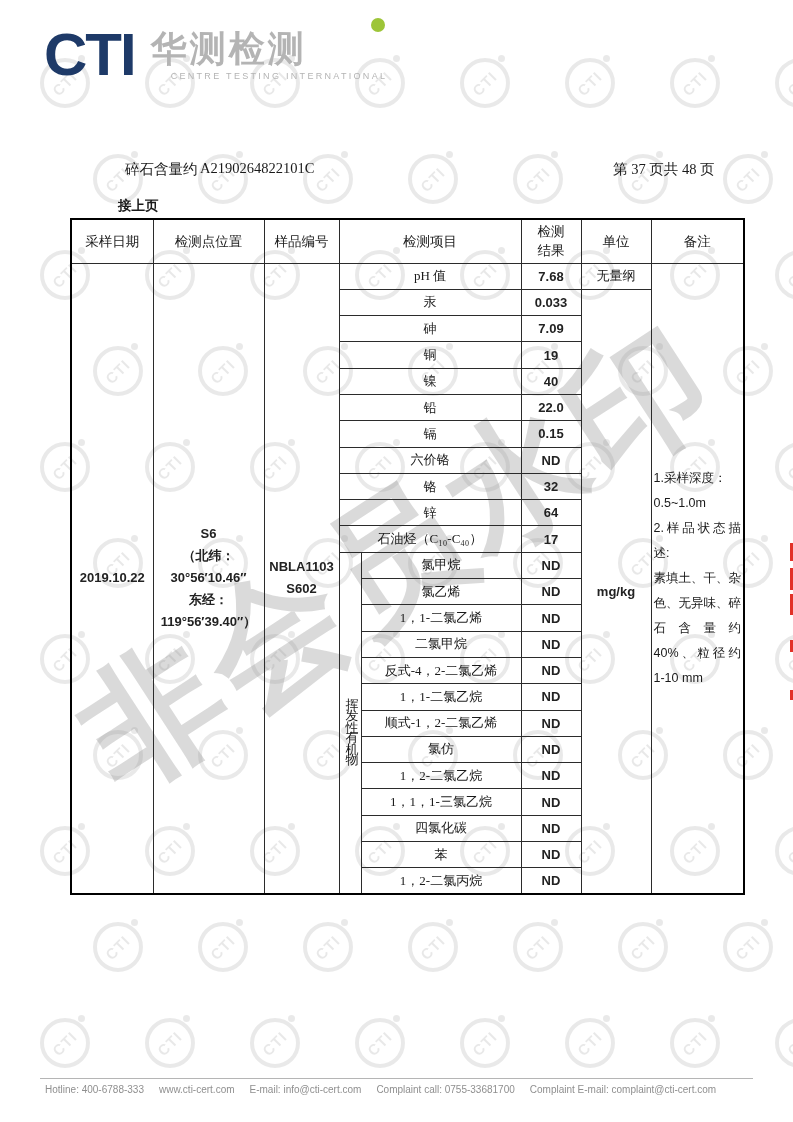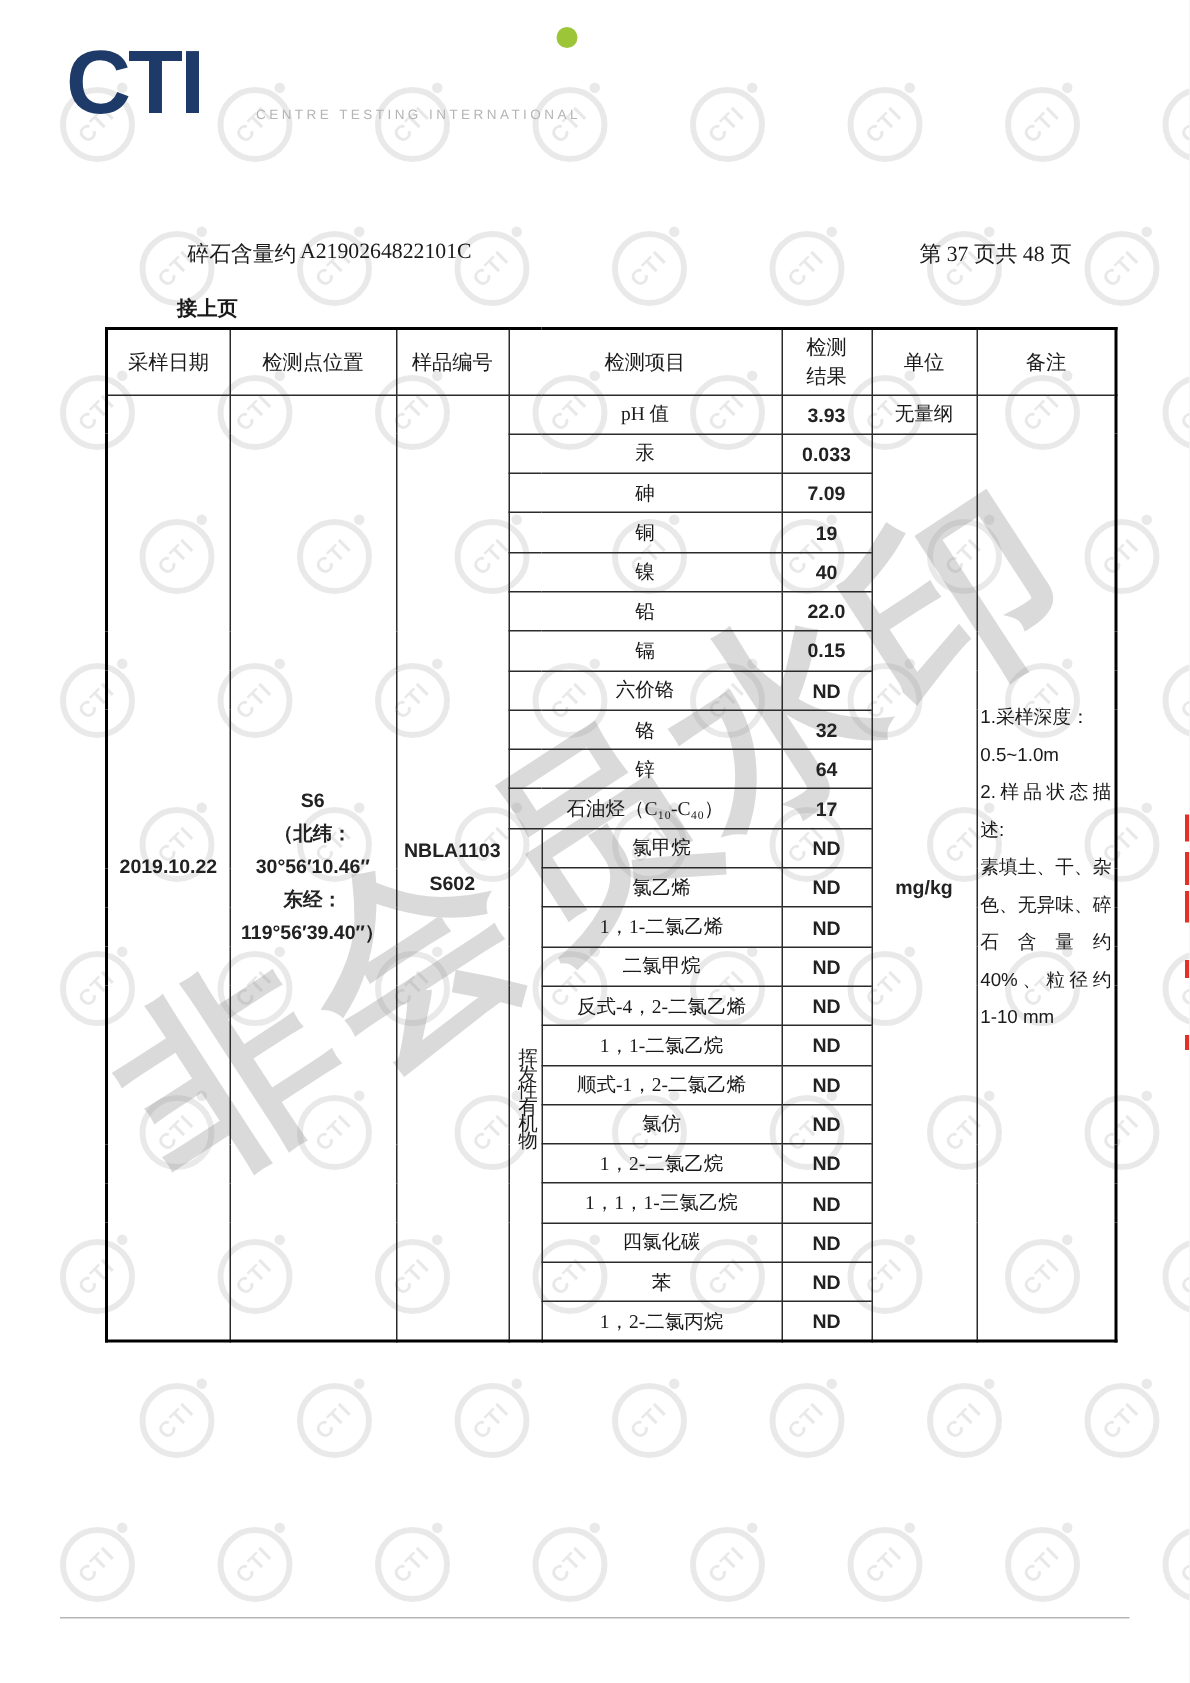--- a/index.html
+++ b/index.html
@@ -425,20 +425,21 @@
       <div class="wmc" style="left: 775px; top: 1018px;">
         <span>CTI</span>
       </div>
     </div>
   <div class="wm-diagonal">非会员水印</div>
 
   <div class="logo">
     <div class="logo-cti">CTI</div>
     <div class="logo-dot"></div>
     <div class="logo-txt">
+      <div class="logo-cn">华测检测</div>
       <div class="logo-en">CENTRE TESTING INTERNATIONAL</div>
     </div>
   </div>
 
 
   <div class="report-line">
     <span class="report-label">碎石含量约</span>
     <span class="report-number">A2190264822101C</span>
     <span class="page-indicator">第 37 页共 48 页</span>
   </div>
@@ -470,21 +471,21 @@
     <tr class="r">
       <td rowspan="24" class="samp">2019.10.22</td>
       <td rowspan="24" class="samp loc">S6
 （北纬：
 30°56′10.46″
 东经：
 119°56′39.40″）</td>
       <td rowspan="24" class="samp">NBLA1103
 S602</td>
       <td colspan="2">pH 值</td>
-      <td class="val">3.93</td>
+      <td class="val">7.68</td>
       <td>无量纲</td>
       <td rowspan="24" class="remark">
         <div class="rk-b">1.采样深度：</div>
         <div class="rk">0.5~1.0m</div>
         <div class="rk-b">2.样品状态描述:</div>
         <div class="rk">素填土、干、杂色、无异味、碎石含量约 40%、粒径约 1-10 mm</div>
       </td>
     </tr>
     <tr class="r">
       <td colspan="2">汞</td>
@@ -585,14 +586,21 @@
 
   <div class="red-marks">
     <i style="top:543px;height:18px"></i>
     <i style="top:568px;height:22px"></i>
     <i style="top:594px;height:21px"></i>
     <i style="top:640px;height:12px"></i>
     <i style="top:690px;height:10px"></i>
   </div>
 
   <div class="footer-rule"></div>
+  <div class="footer">
+    <span>Hotline: 400-6788-333</span>
+    <span>www.cti-cert.com</span>
+    <span>E-mail: info@cti-cert.com</span>
+    <span>Complaint call: 0755-33681700</span>
+    <span>Complaint E-mail: complaint@cti-cert.com</span>
+  </div>
 
 </div>
 
 </body></html>

